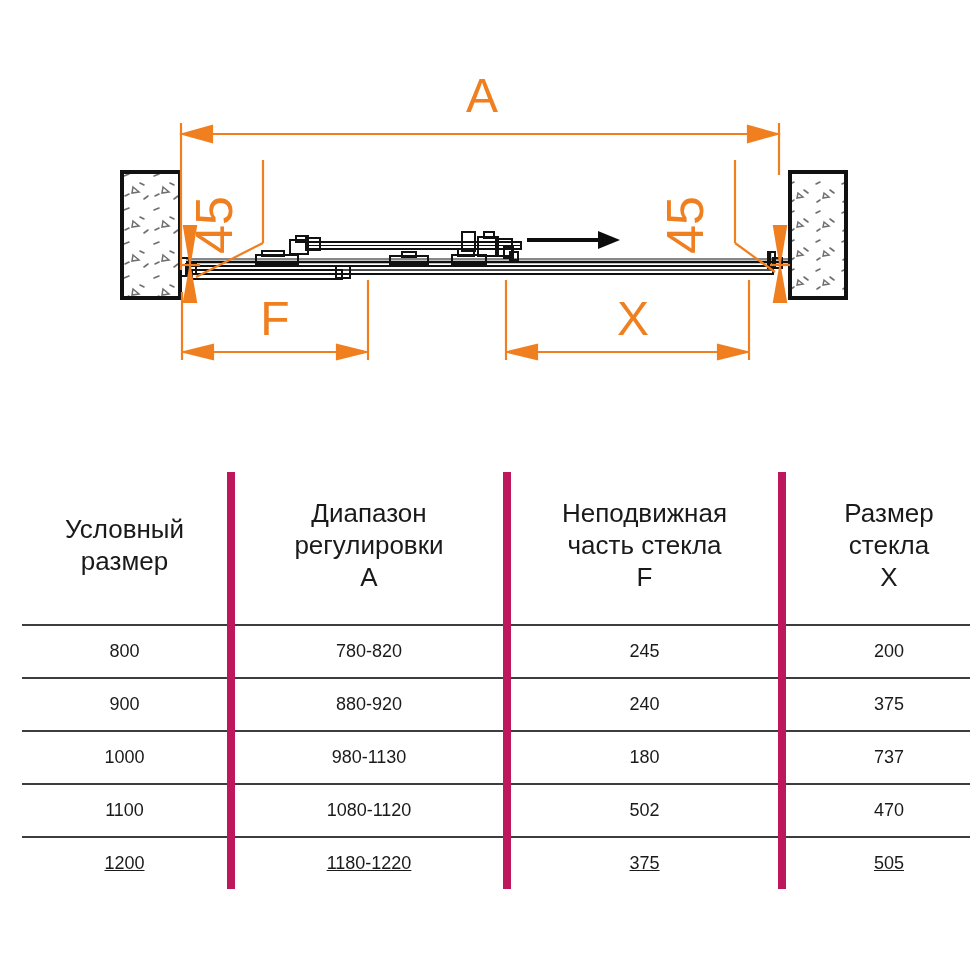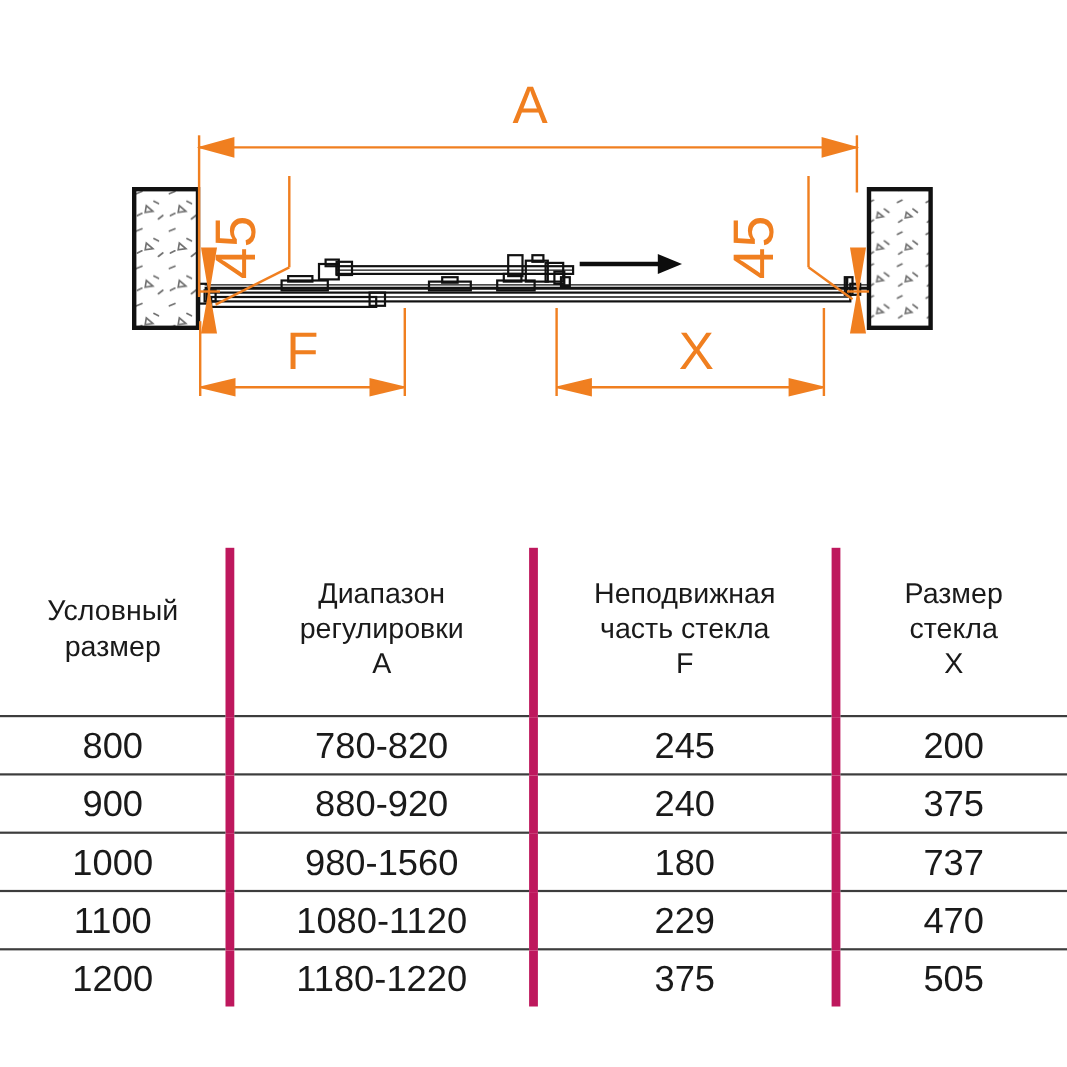--- a/index.html
+++ b/index.html
@@ -32,23 +32,24 @@
   #drawing-svg {
     display: block;
     width: 970px;
     height: 470px;
   }
 
   
   #spec-table-wrap {
     position: absolute;
     left: 0;
-    top: 498px;
+    top: 472px;
     width: 910px;
     height: 420px;
+    padding-left: 22px;
   }
   table.spec {
     border-collapse: collapse;
     width: 970px;
     table-layout: fixed;
   }
   table.spec col.c0 { width: 209px; }
   table.spec col.c1 { width: 276px; }
   table.spec col.c2 { width: 275px; }
   table.spec col.c3 { width: 210px; }
@@ -62,26 +63,27 @@
     padding: 0;
   }
   table.spec th {
     font-size: 26px;
     line-height: 1.22;
     height: 148px;
     padding-bottom: 4px;
     border-bottom: 2px solid #3d3d3d;
   }
   table.spec td {
-    font-size: 33px;
+    font-size: 18px;
     height: 51px;
     border-bottom: 2px solid #3d3d3d;
   }
   table.spec tbody tr:last-child td {
     border-bottom: none;
+    text-decoration: underline;
   }
   
   table.spec th.sep,
   table.spec td.sep {
     border-left: 8px solid #be185d;
   }
   .hdr-line { display: block; }
   .hdr-sym { display: block; }
 </style>
 </head>
@@ -275,28 +277,28 @@
           <td class="sep">200</td>
         </tr>
         <tr>
           <td>900</td>
           <td class="sep">880-920</td>
           <td class="sep">240</td>
           <td class="sep">375</td>
         </tr>
         <tr>
           <td>1000</td>
-          <td class="sep">980-1560</td>
+          <td class="sep">980-1130</td>
           <td class="sep">180</td>
           <td class="sep">737</td>
         </tr>
         <tr>
           <td>1100</td>
           <td class="sep">1080-1120</td>
-          <td class="sep">229</td>
+          <td class="sep">502</td>
           <td class="sep">470</td>
         </tr>
         <tr>
           <td>1200</td>
           <td class="sep">1180-1220</td>
           <td class="sep">375</td>
           <td class="sep">505</td>
         </tr>
       </tbody>
     </table>

